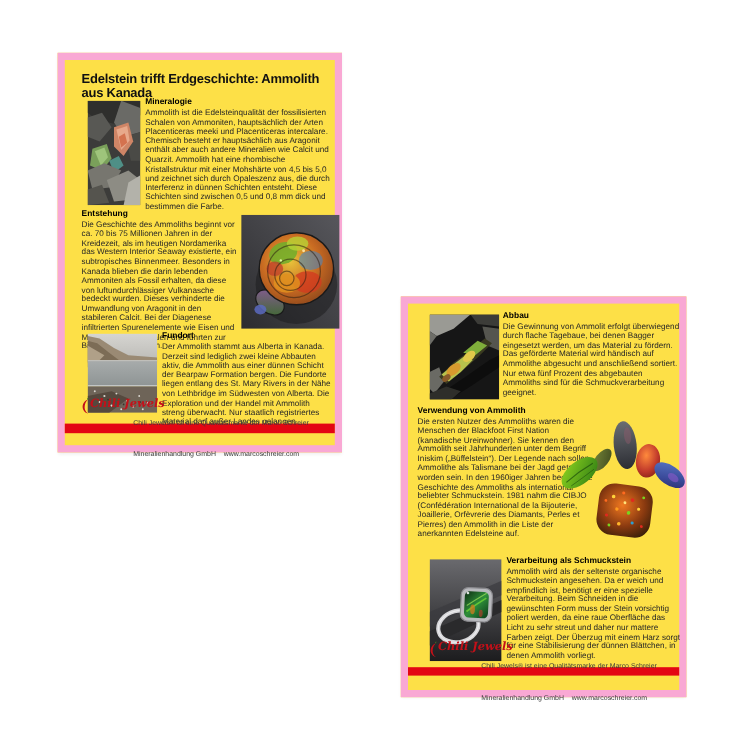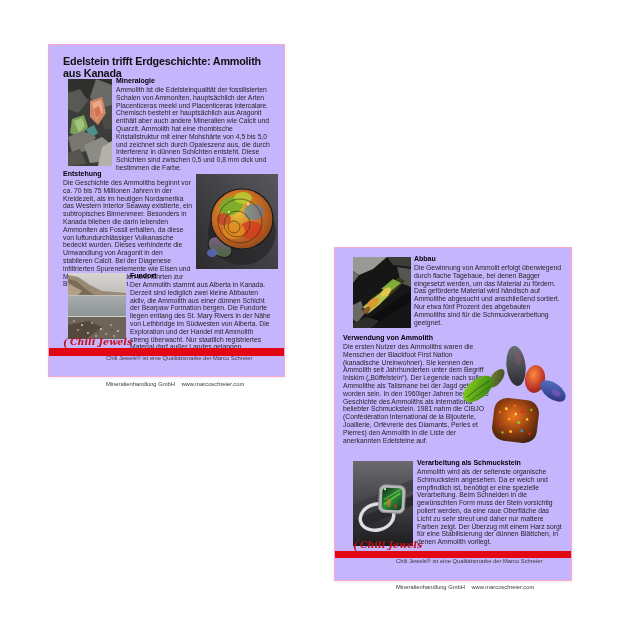--- a/index.html
+++ b/index.html
@@ -1,21 +1,21 @@
 <!DOCTYPE html>
 <html><head>
 <meta charset="utf-8">
 <style>
   html,body{margin:0;padding:0;}
   body{
     width:620px;height:620px;background:#ffffff;position:relative;overflow:hidden;
     font-family:"Liberation Sans", sans-serif;color:#232323;
   }
   .card{
-    position:absolute;background:#c4b5fd;border:1px solid #f9a8d4;
+    position:absolute;background:#fde047;border:6px solid #f9a8d4;
     box-shadow:0 1px 3px rgba(0,0,0,0.08);box-sizing:border-box;padding-left:36px;
   }
   #card1{left:48px;top:44px;width:237px;height:333px;}
   #card2{left:334px;top:247px;width:238px;height:334px;}
   .card h1{
     position:absolute;left:14px;top:10px;width:212px;margin:0;
     font-size:10.8px;line-height:12px;font-weight:700;color:#111;letter-spacing:-0.2px;
   }
   .sec{position:absolute;}
   .sec h2{margin:0 0 1px 0;font-size:7px;line-height:8px;font-weight:700;color:#000;}

